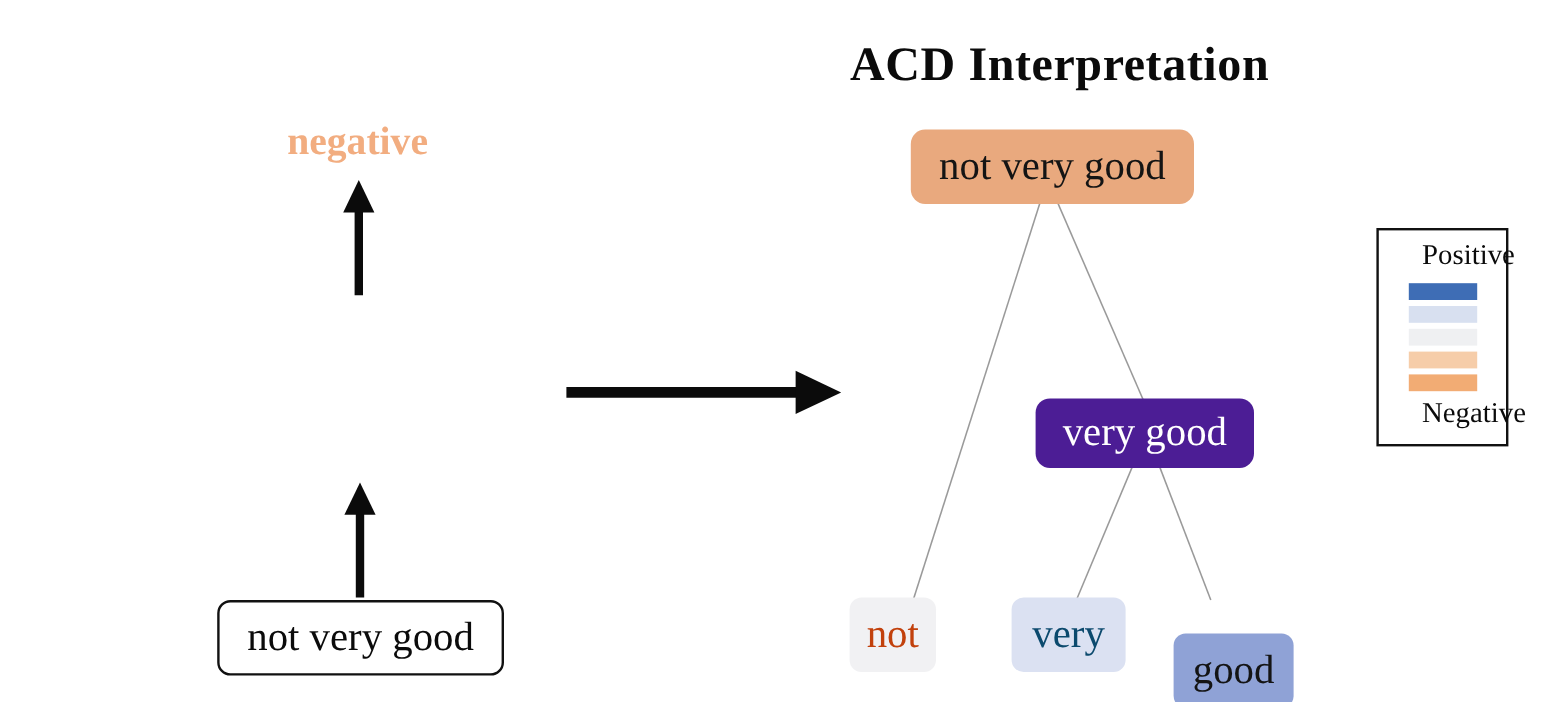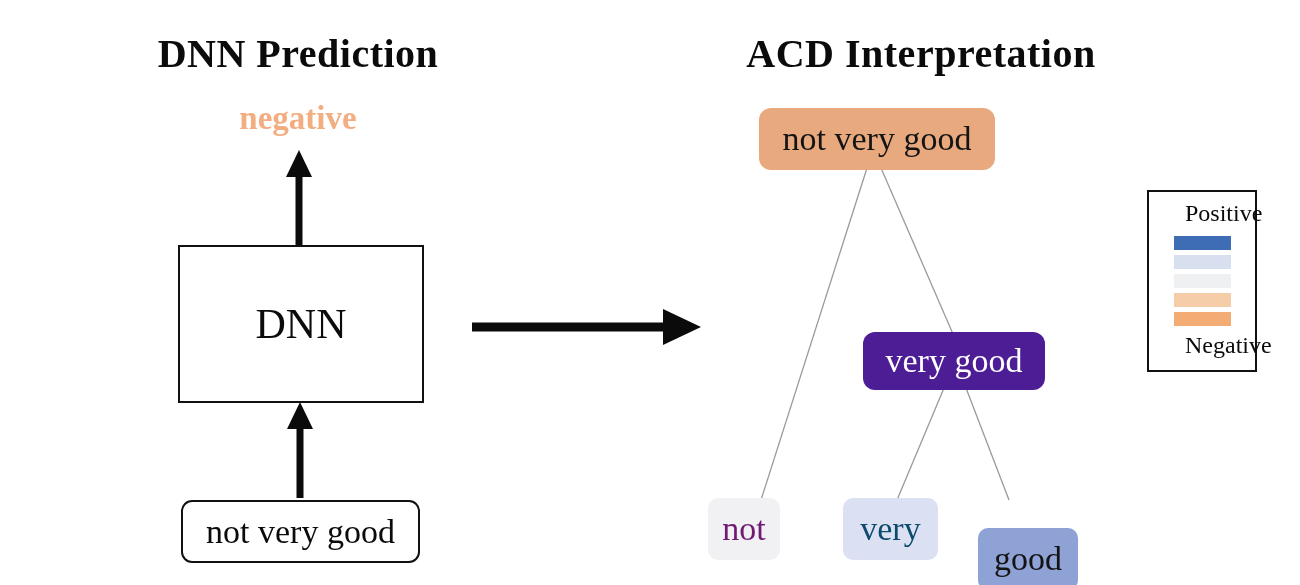--- a/index.html
+++ b/index.html
@@ -92,44 +92,40 @@
     </g>
 
     <g stroke="#9a9a9a" stroke-width="1.3">
       <line x1="867" y1="168" x2="761" y2="500"></line>
       <line x1="881" y1="168" x2="953" y2="334"></line>
       <line x1="944" y1="388" x2="897" y2="500"></line>
       <line x1="966" y1="388" x2="1009" y2="500"></line>
     </g>
   </svg>
 
-  <div class="abs panel-title" style="left:98px; top:30px; width:400px;">DNN Prediction</div>
 
   <div class="abs prediction-label" style="left: 148px; top: 100px; width: 300px; color: rgb(242, 173, 128);">negative</div>
 
-  <div class="abs dnn-box" style="left:178px; top:245px; width:246px; height:158px;">
-    <span>DNN</span>
-  </div>
 
   <div class="abs input-box" style="left:181px; top:500px; width:239px; height:63px;">
     <span>not very good</span>
   </div>
 
-  <div class="abs panel-title" style="left:671px; top:30px; width:500px;">ACD Interpretation</div>
+  <div class="abs panel-title" style="left:633px; top:30px; width:500px;">ACD Interpretation</div>
 
   <div class="abs tree-node" style="left: 759px; top: 108px; width: 236px; height: 62px; background-color: rgb(233, 169, 126);">
     <span style="color: rgb(20, 20, 20);">not very good</span>
   </div>
 
   <div class="abs tree-node" style="left: 863px; top: 332px; width: 182px; height: 58px; background-color: #4c1d95;">
     <span style="color: rgb(255, 255, 255);">very good</span>
   </div>
 
   <div class="abs tree-node" style="left: 708px; top: 498px; width: 72px; height: 62px; border-radius: 10px; background-color: rgb(241, 241, 243);">
-    <span style="color: #701a75;">not</span>
+    <span style="color: #c2410c;">not</span>
   </div>
 
   <div class="abs tree-node" style="left: 843px; top: 498px; width: 95px; height: 62px; border-radius: 10px; background-color: rgb(219, 225, 242);">
     <span style="color: #0c4a6e;">very</span>
   </div>
 
   <div class="abs tree-node" style="left: 978px; top: 498px; width: 100px; height: 62px; border-radius: 10px; background-color: rgb(143, 162, 214); margin-top: 30px;">
     <span style="color: rgb(20, 20, 20);">good</span>
   </div>
 

